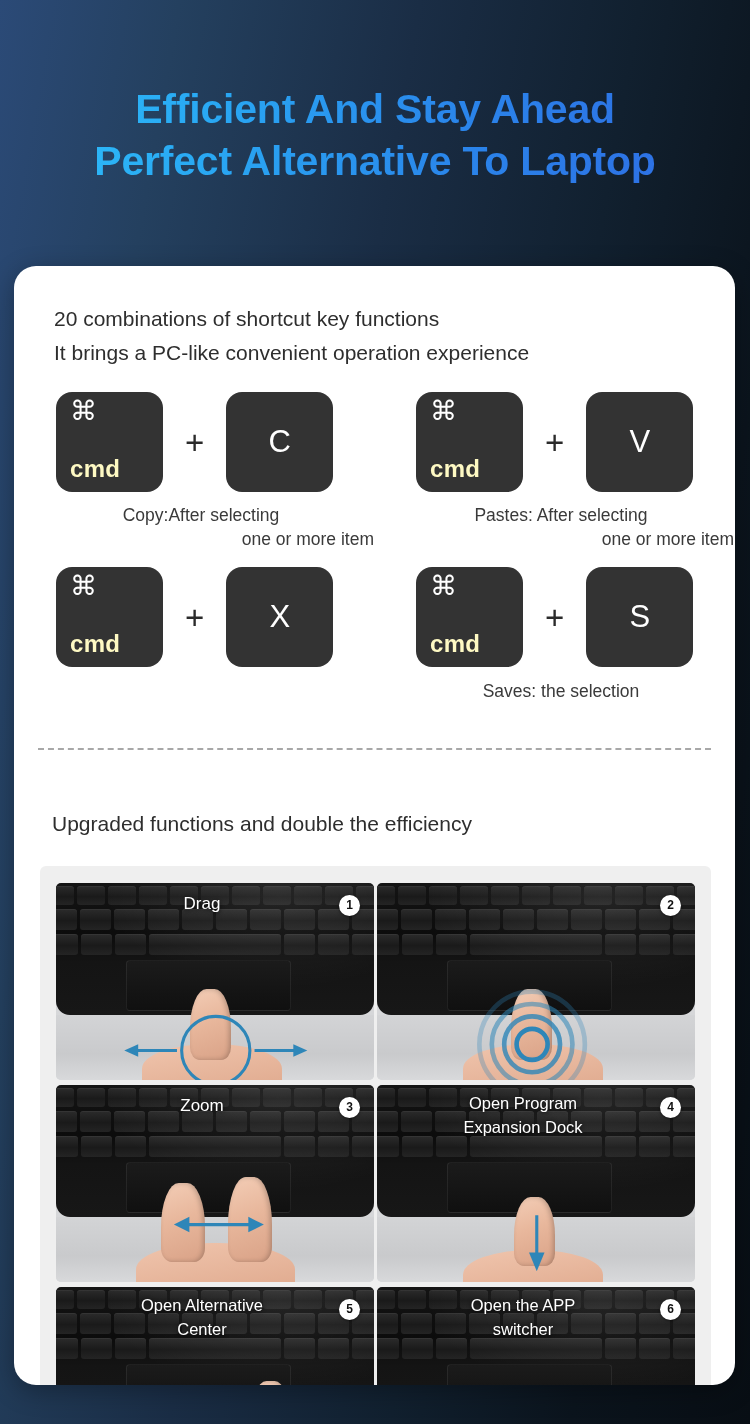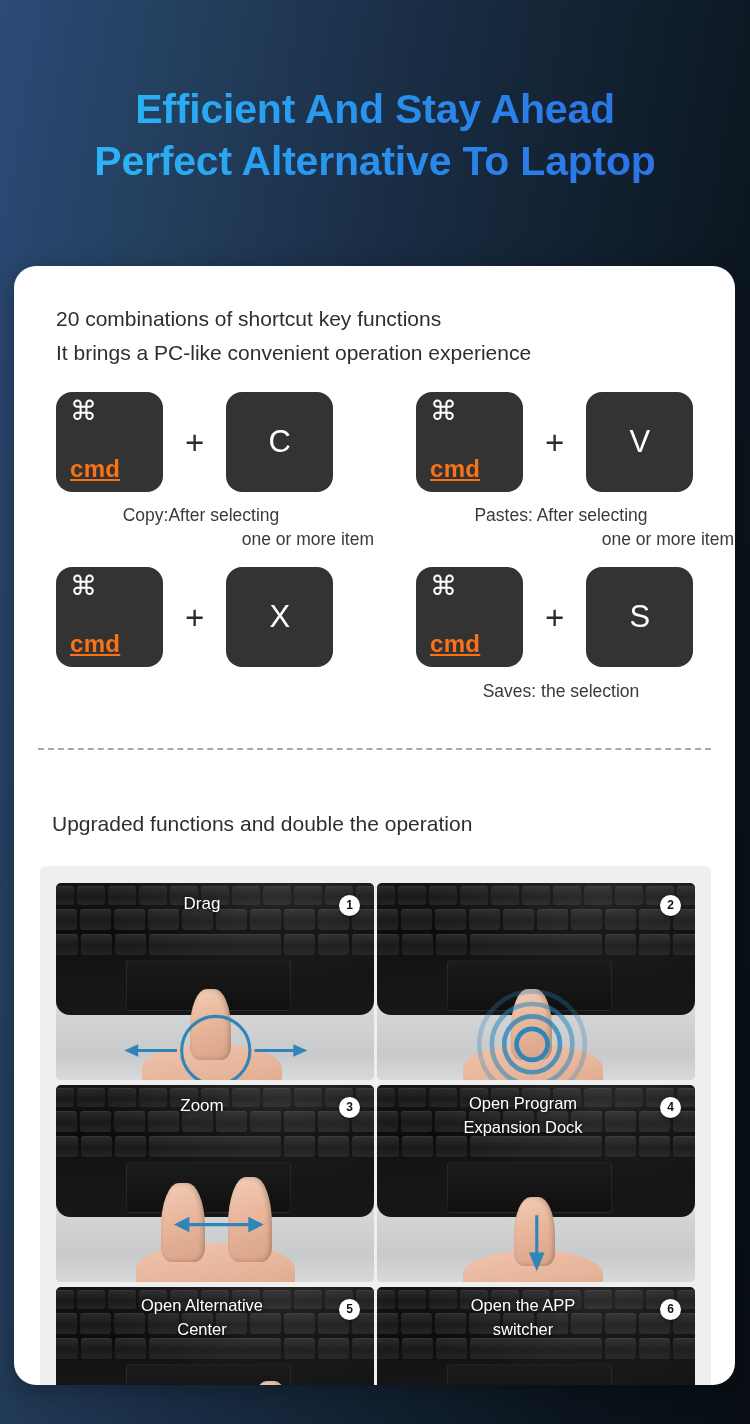--- a/index.html
+++ b/index.html
@@ -32,21 +32,21 @@
   .card {
     position:absolute;
     left:14px; top:266px;
     width:721px; height:1119px;
     background:#ffffff;
     border-radius:22px;
     box-shadow:0 6px 26px rgba(0,0,0,0.30);
     overflow:hidden;
   }
 
-  .intro { padding:36px 0 0 28px;margin-left:14px; }
+  .intro { padding:36px 0 0 40px; }
   .intro p {
     font-size:21px;
     color:#2e2e2e;
     line-height:1.62;
     font-weight:400;
   }
 
   
   .shortcuts { margin-top:22px; }
   .sc-row { display:flex; }
@@ -69,23 +69,22 @@
     left:14px; top:6px;
     font-size:27px;
     color:#ffffff;
     line-height:1;
   }
   .keycap .kname {
     position:absolute;
     left:14px; bottom:9px;
     font-size:24px;
     font-weight:bold;
-    color:#f97316;
+    color:#fef9c3;
     letter-spacing:0.3px;
-    text-decoration:underline;
   }
   .keycap.single {
     display:flex; align-items:center; justify-content:center;
   }
   .keycap.single .letter {
     font-size:31px;
     color:#ffffff;
     font-weight:400;
   }
   .plus {
@@ -303,21 +302,21 @@
         <div class="sc-caption">
           <span>Saves: the selection</span>
         </div>
       </div>
 
     </div>
   </div>
 
   <div class="divider"></div>
 
-  <div class="upgraded-title">Upgraded functions and double the operation</div>
+  <div class="upgraded-title">Upgraded functions and double the efficiency</div>
 
   <div class="grid-panel">
     <div class="grid">
 
       <div class="cell">
         <div class="kb">
           <div class="krow r1">
             <i class="key"></i>
               <i class="key"></i>
               <i class="key"></i>

